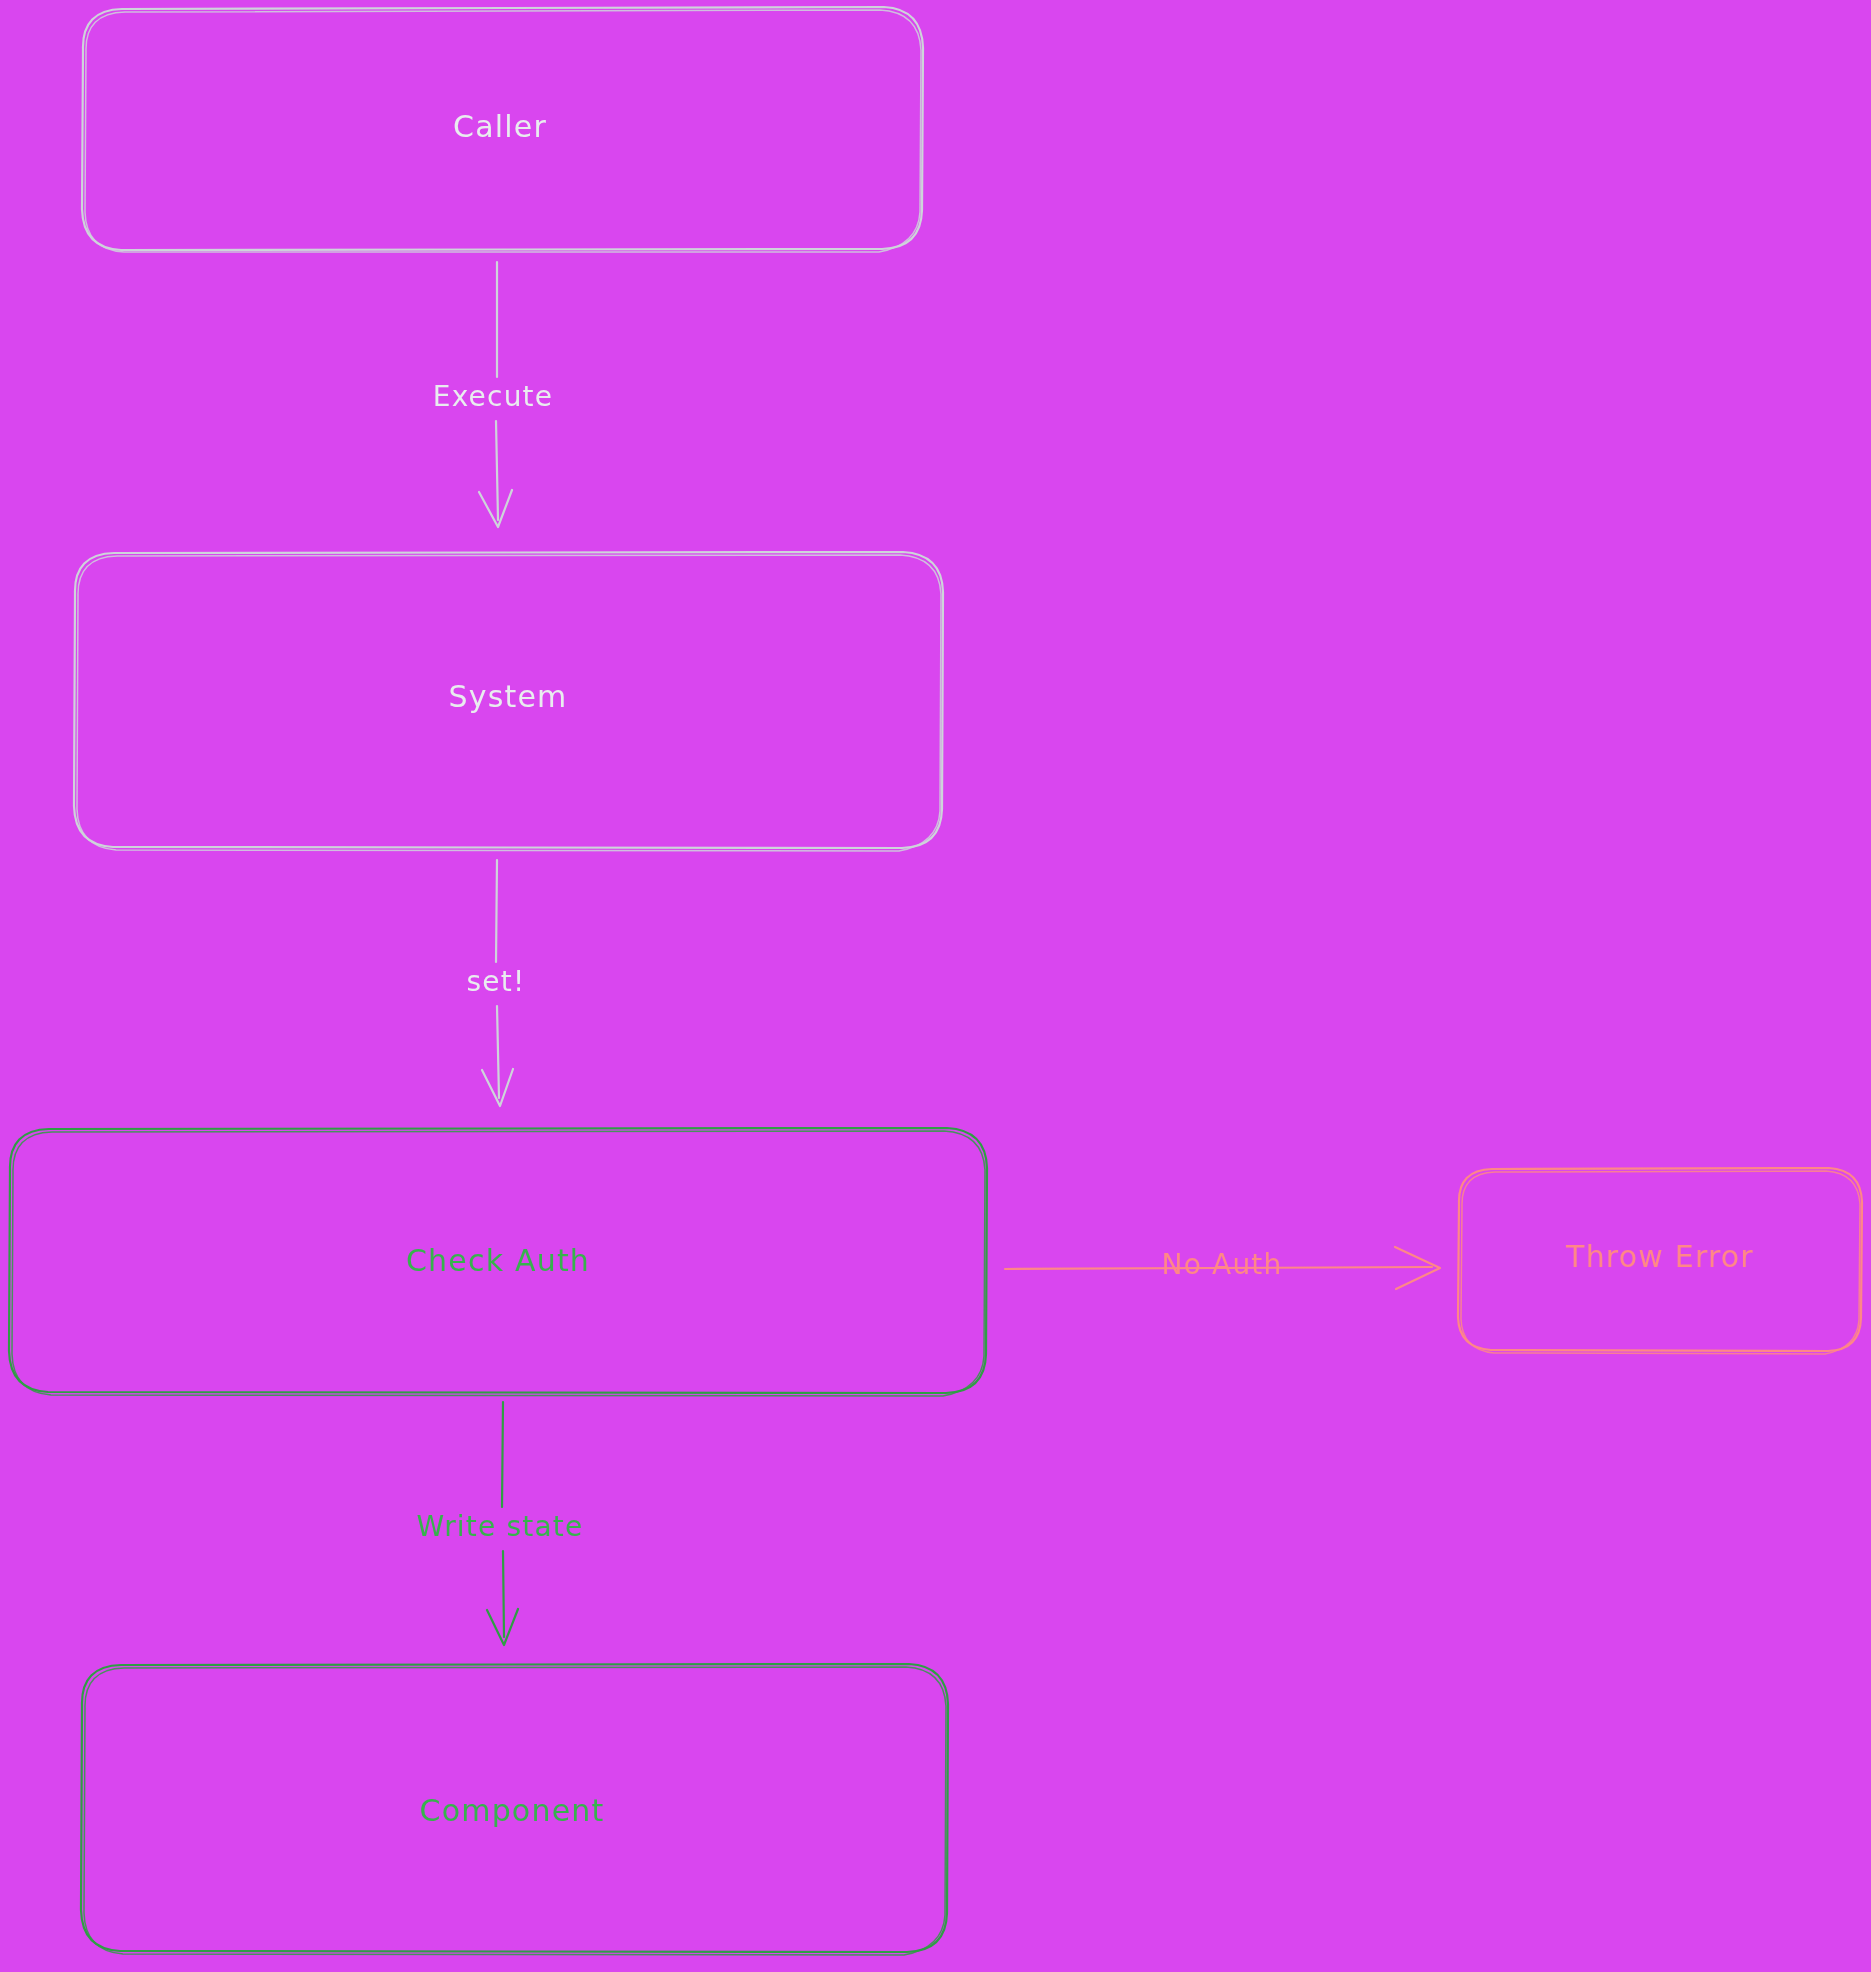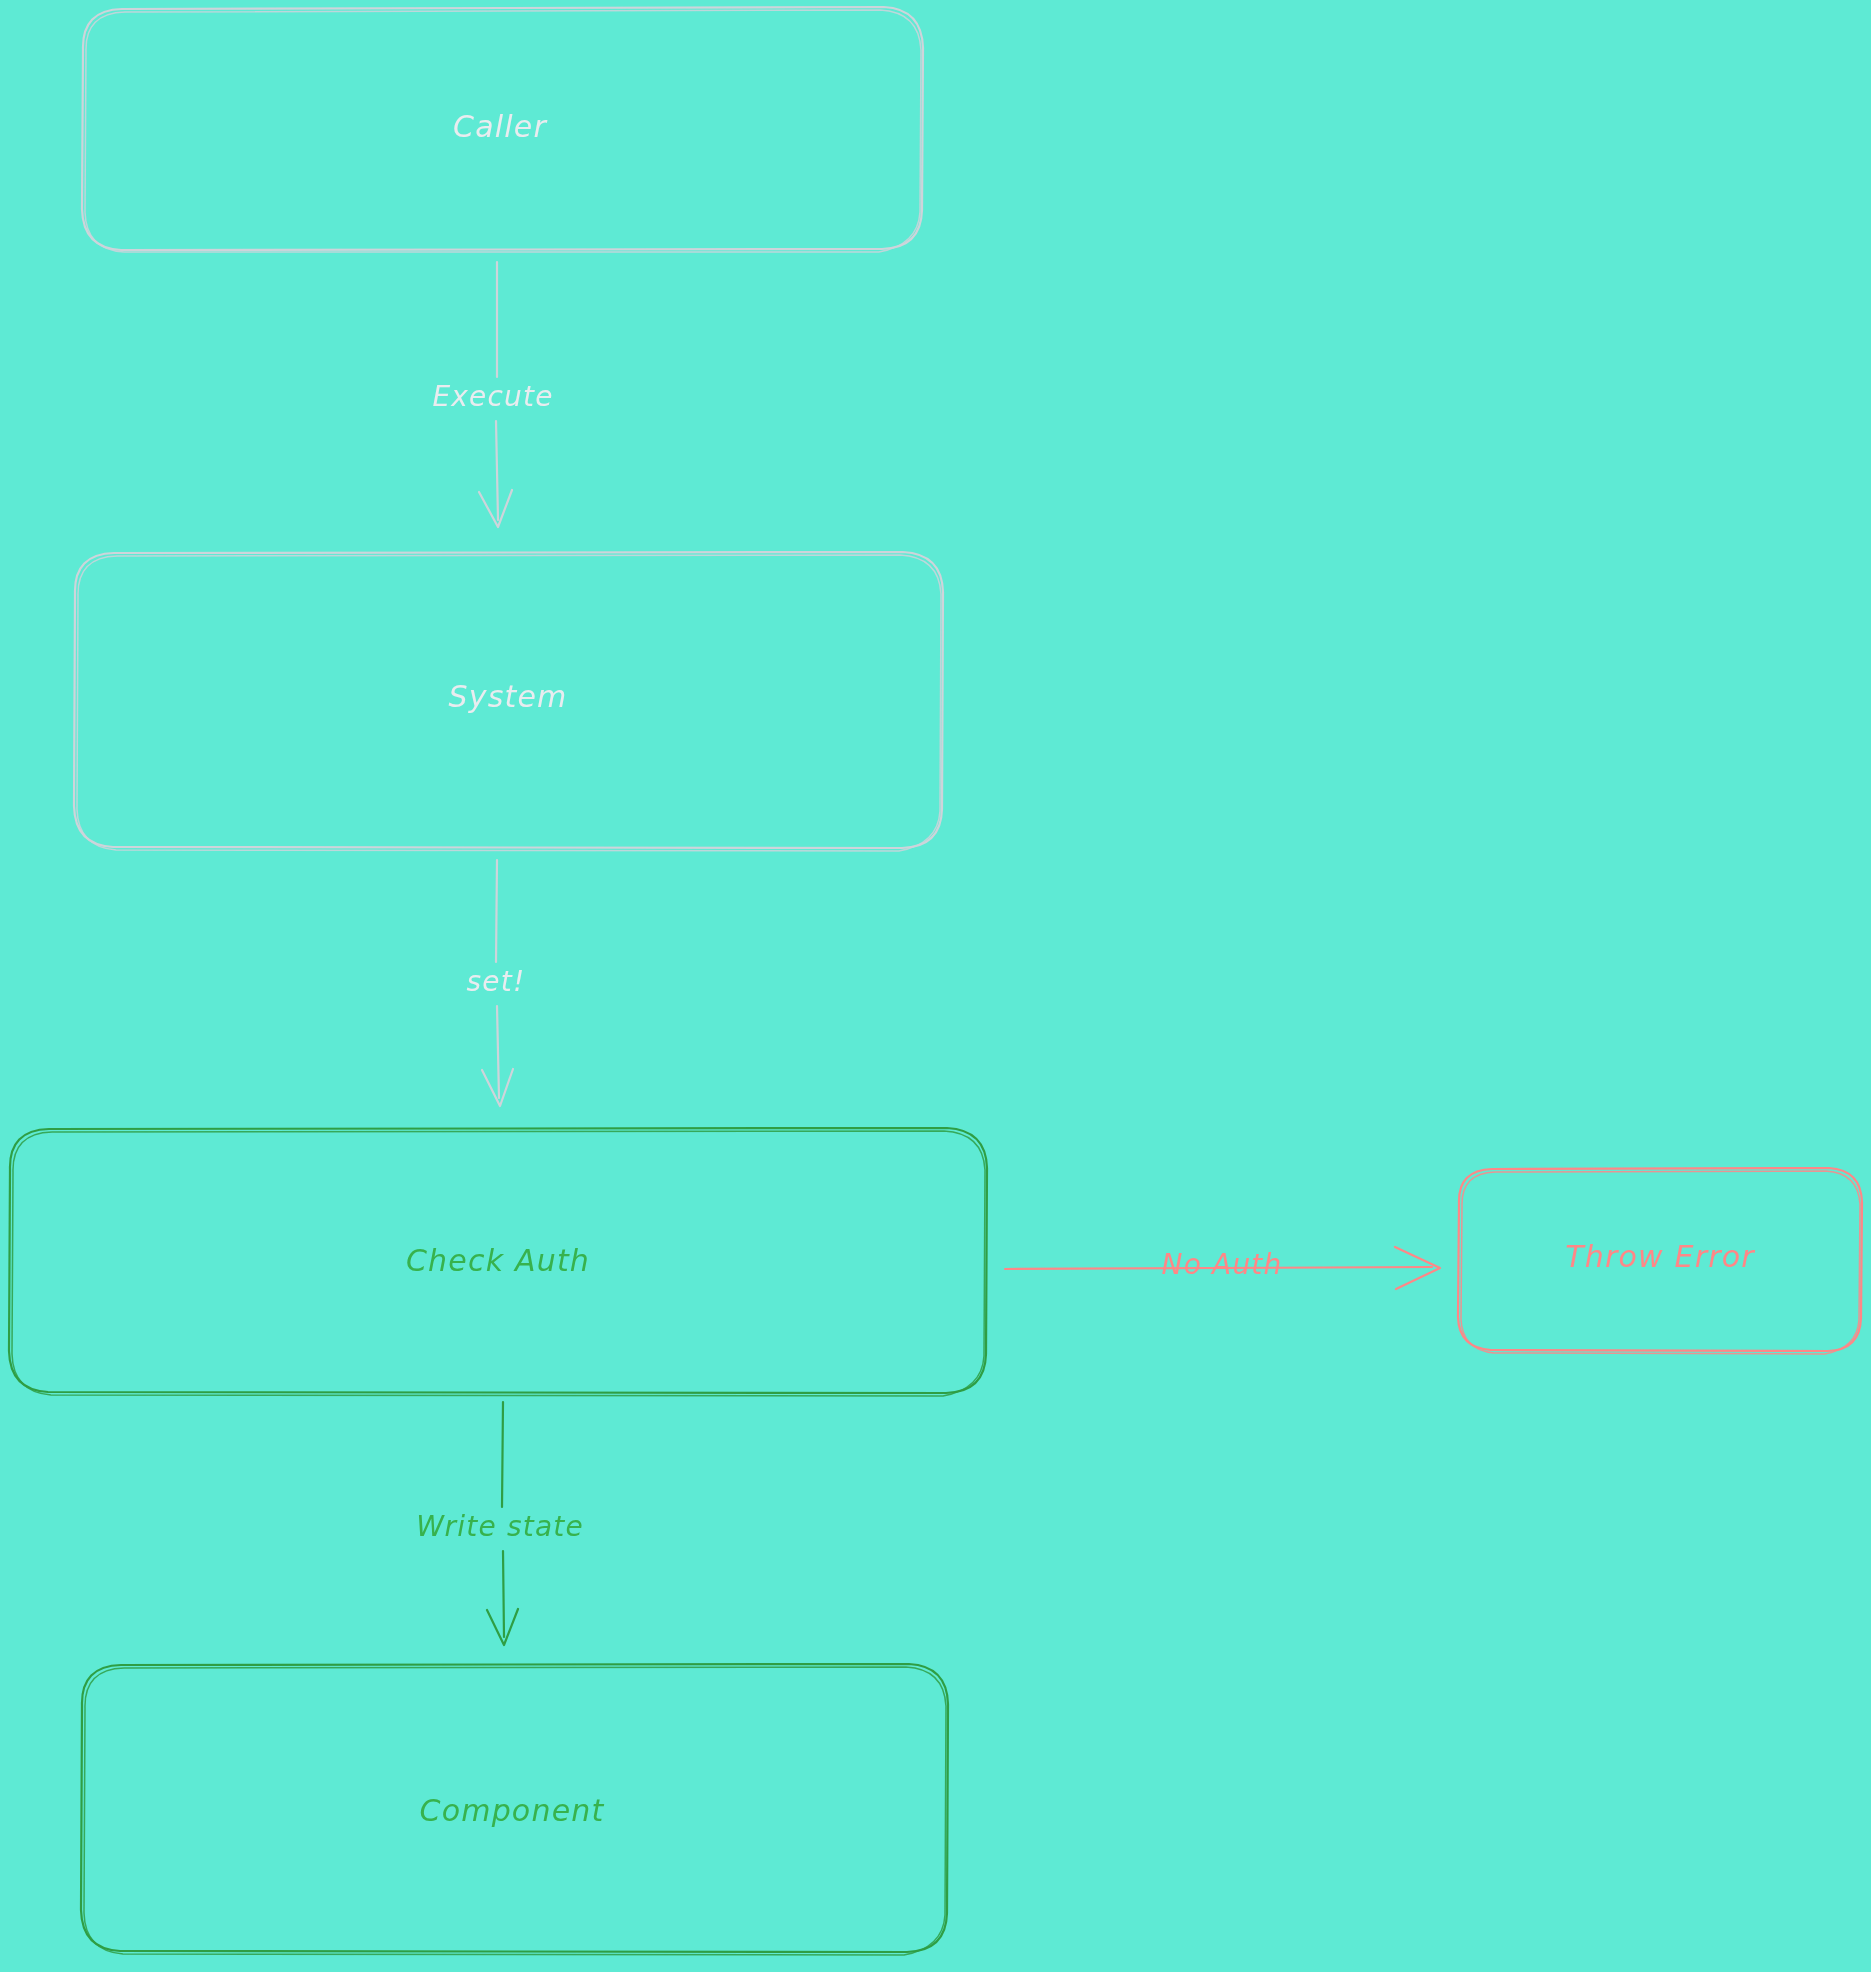--- a/index.html
+++ b/index.html
@@ -55,21 +55,21 @@
     dominant-baseline: middle;
     text-anchor: middle;
     letter-spacing: 1.2px;
   }
   .node-label { font-size: 30px; }
   .edge-label { font-size: 28px; }
 </style>
 </head>
 <body style="background: rgb(15, 15, 15);">
 
-<div id="diagram-root" style="background: #5eead4; font-style: italic;">
+<div id="diagram-root" style="background: #d946ef;">
   <svg class="canvas" viewBox="0 0 1871 1972" xmlns="http://www.w3.org/2000/svg">
 
     <g>
       <path class="node-shape" stroke="#ced4da" d="M 122 9 L 884 7 Q 922 9 923 48 L 922 210 Q 921 248 882 249 L 121 250 Q 83 248 82 209 L 83 49 Q 82 10 122 9 Z"></path>
       <path class="node-shape dbl" stroke="#ced4da" d="M 125 12 L 880 10 Q 919 12 921 50 L 920 212 Q 918 245 879 252 L 124 252 Q 86 250 85 212 L 86 51 Q 85 13 125 12"></path>
       <text class="node-label" fill="#e9ecef" x="500" y="128">Caller</text>
     </g>
 
     <g>
       <path class="edge-line" stroke="#ced4da" d="M 497 262 L 497 377"></path>

